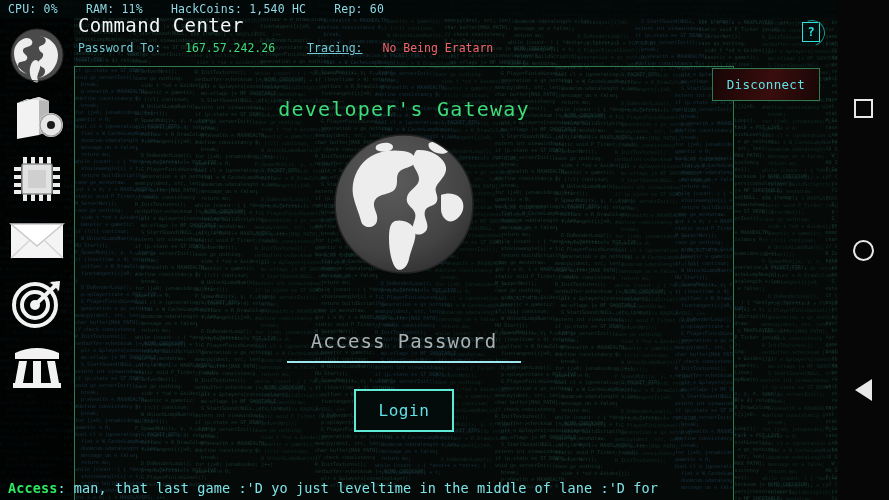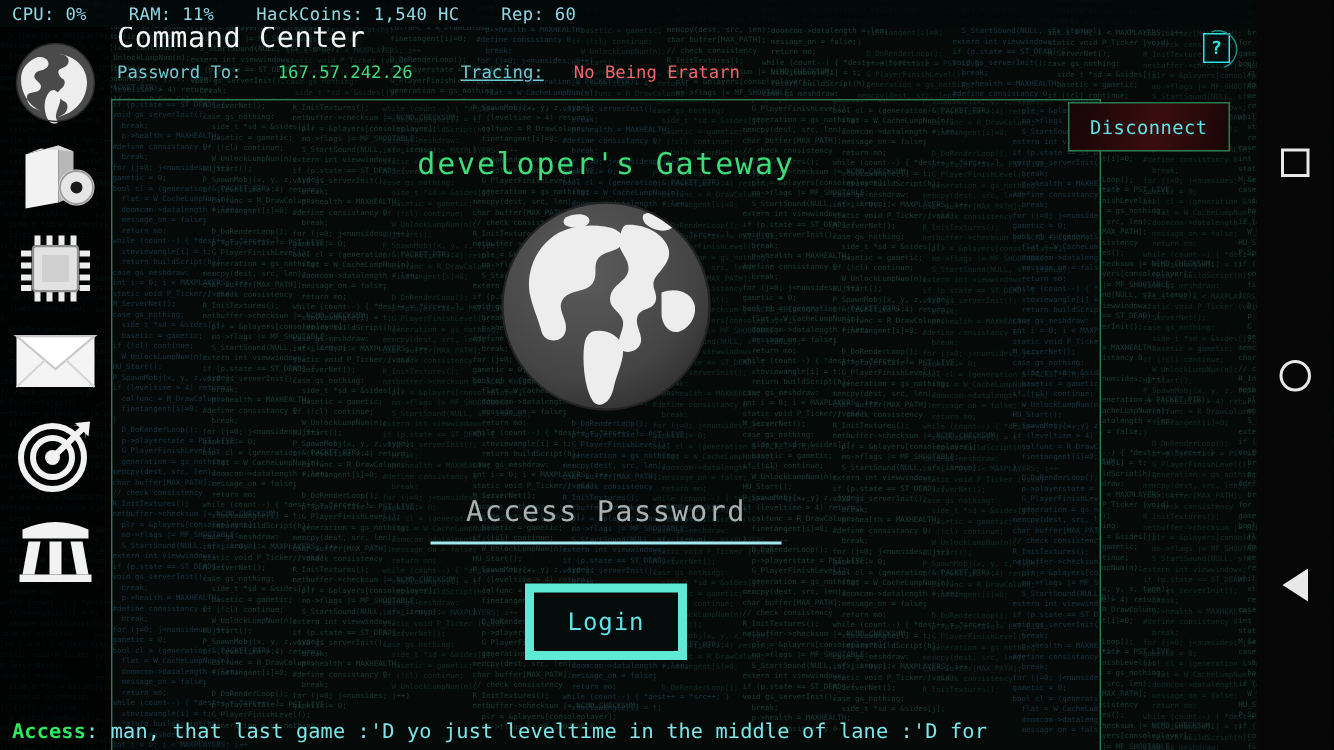--- a/index.html
+++ b/index.html
@@ -132,21 +132,21 @@
   .pwd .ph {
     font-size:19px; color:#a9b1b3; letter-spacing:1px;
     line-height:28px;
   }
   .pwd .rule { height:2px; background:#9fe8ef; margin-top:6px; }
 
   
   .login {
     margin-top:26px;
     padding:10px 22px;
-    border:6px solid #5eead4;
+    border:2px solid #5eead4;
     background:#040b0b;
     color:#5fe3e8; font-size:16px; letter-spacing:.6px;
     cursor:pointer;
   }
 
   
   .chat {
     position:absolute; left:0; bottom:4px; width:838px;
     font-size:13.5px; letter-spacing:.1px;
     padding-left:8px; white-space:nowrap; overflow:hidden;

